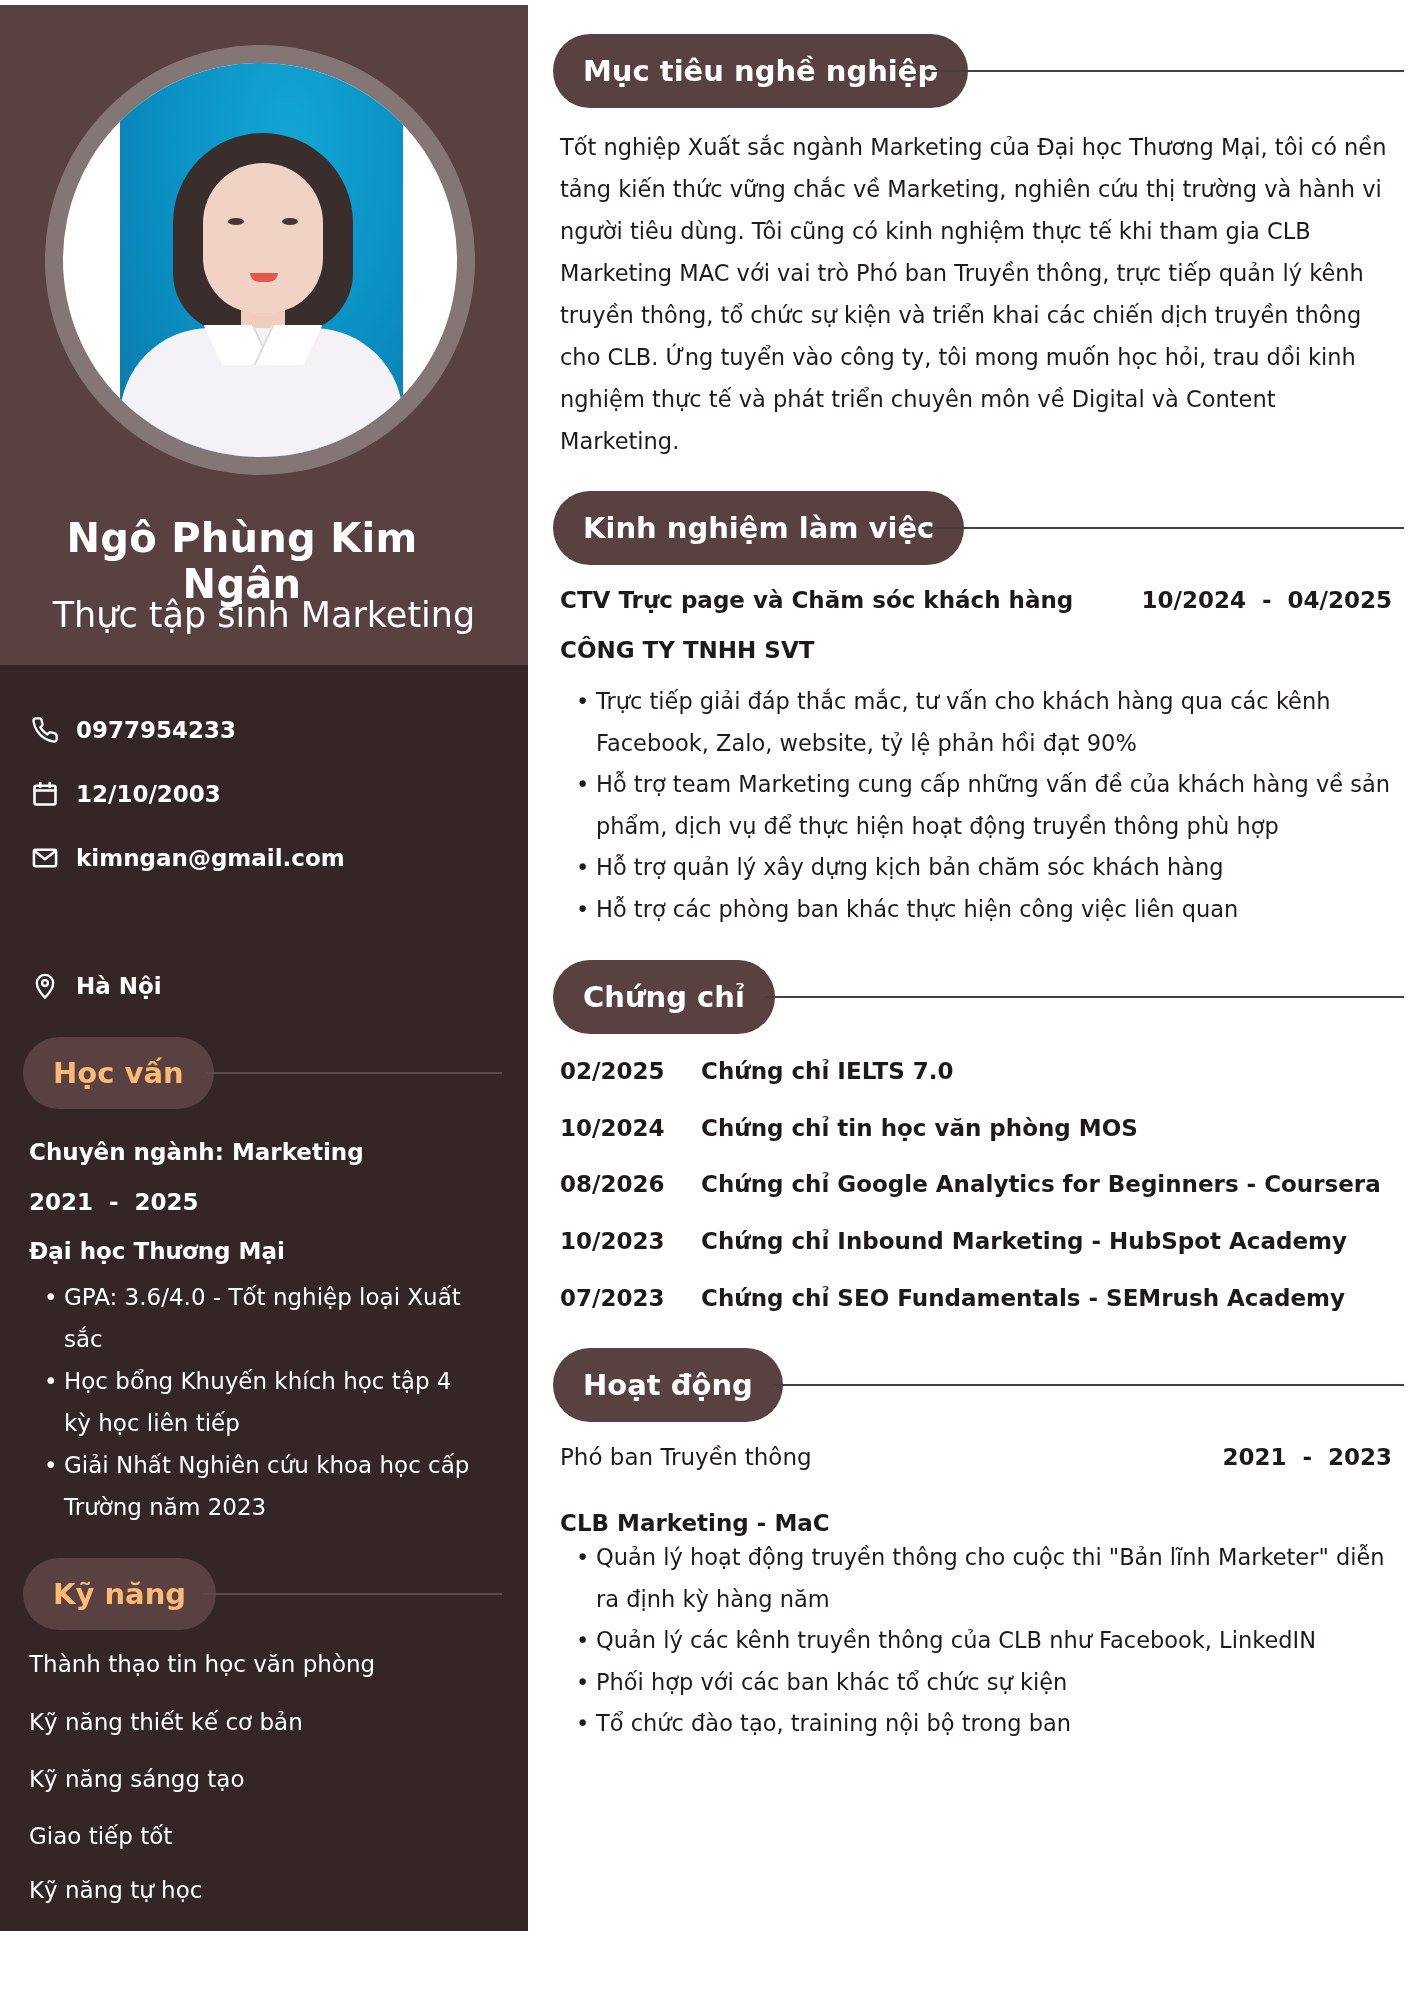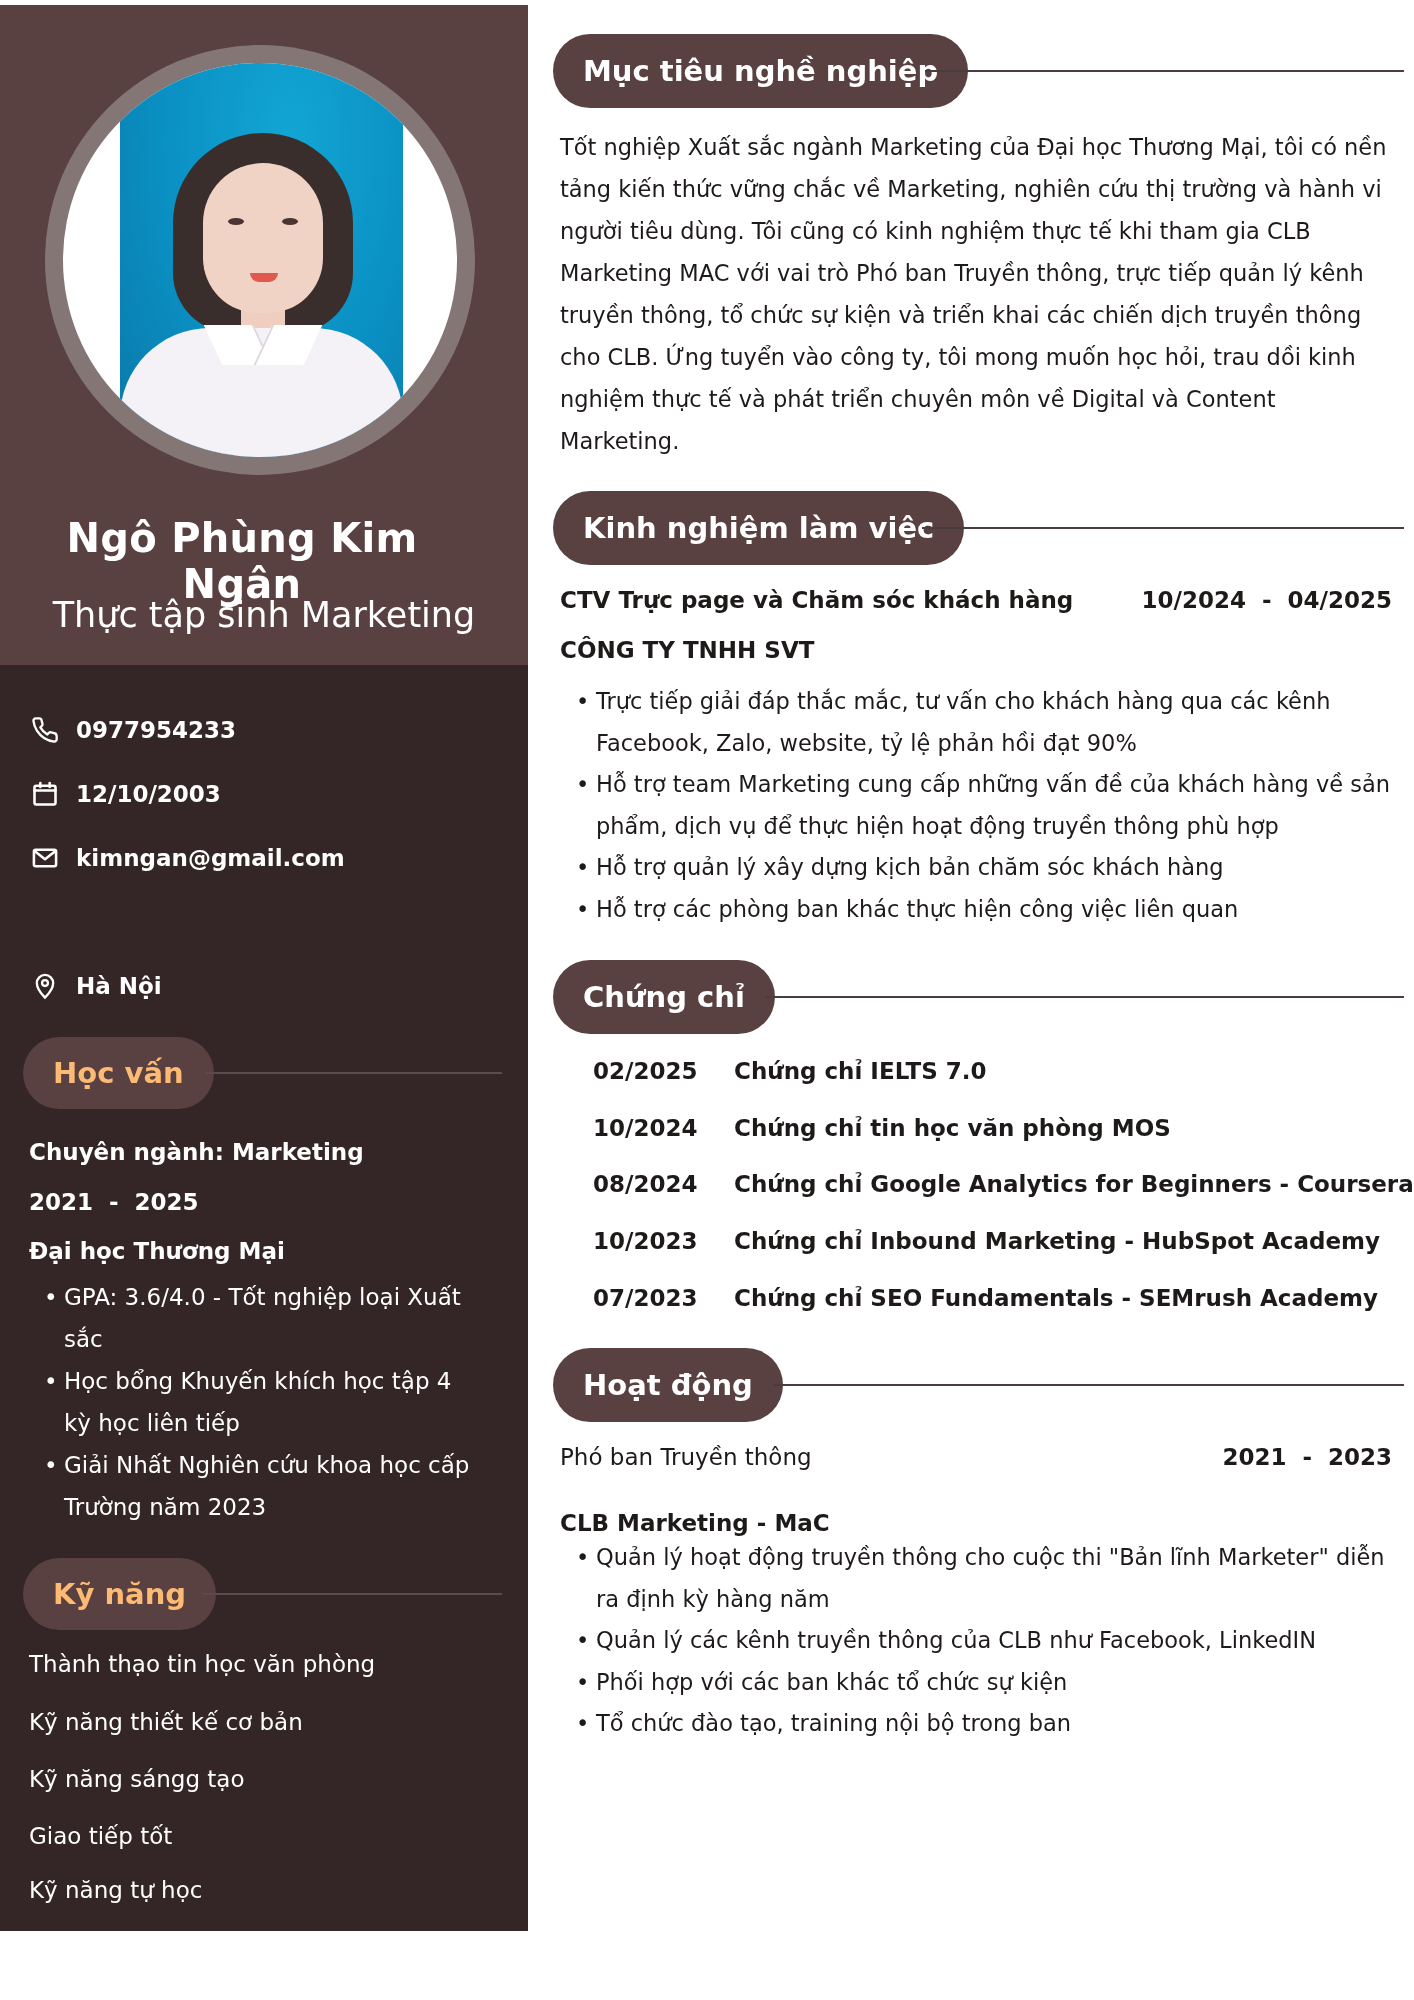--- a/index.html
+++ b/index.html
@@ -42,21 +42,21 @@
   .pill { position: absolute; left: 553px; height: 74px; padding: 0 30px; border-radius: 37px; background: #584140; color: #ffffff; font-size: 29px; font-weight: bold; display: flex; align-items: center; }
   .rule { position: absolute; height: 2px; background: #4a3d3d; right: 10px; }
 
   .para { position: absolute; left: 560px; width: 840px; font-size: 22.5px; line-height: 42px; color: #1f1a1a; }
   .row { position: absolute; left: 560px; width: 832px; display: flex; justify-content: space-between; font-size: 23px; font-weight: bold; color: #1f1a1a; }
   .sub { position: absolute; left: 560px; font-size: 23px; font-weight: bold; color: #1f1a1a; }
   .bullets { position: absolute; left: 576px; width: 820px; list-style: none; font-size: 22.5px; line-height: 41.5px; color: #1f1a1a; }
   .bullets li { position: relative; padding-left: 20px; }
   .bullets li::before { content: "•"; position: absolute; left: 0; top: 0; }
 
-  .cert { position: absolute; left: 560px; display: flex; font-size: 23px; font-weight: bold; color: #1f1a1a; margin-left: 33px; }
+  .cert { position: absolute; left: 560px; display: flex; font-size: 23px; font-weight: bold; color: #1f1a1a; }
   .cert .d { width: 141px; }
 </style>
 </head>
 <body>
 
 <aside class="sidebar">
   <div class="sb-header">
     <div class="photo-ring">
       <div class="photo-inner" title="Ảnh chân dung">
         <div class="photo-bg"></div>
@@ -157,21 +157,21 @@
   <div class="rule" style="top:996px; left:765px;"></div>
   <div class="cert" style="top:1058px;">
     <span class="d">02/2025</span>
     <span>Chứng chỉ IELTS 7.0</span>
   </div>
   <div class="cert" style="top:1115px;">
     <span class="d">10/2024</span>
     <span>Chứng chỉ tin học văn phòng MOS</span>
   </div>
   <div class="cert" style="top:1171px;">
-    <span class="d">08/2024</span>
+    <span class="d">08/2026</span>
     <span>Chứng chỉ Google Analytics for Beginners - Coursera</span>
   </div>
   <div class="cert" style="top:1228px;">
     <span class="d">10/2023</span>
     <span>Chứng chỉ Inbound Marketing - HubSpot Academy</span>
   </div>
   <div class="cert" style="top:1285px;">
     <span class="d">07/2023</span>
     <span>Chứng chỉ SEO Fundamentals - SEMrush Academy</span>
   </div>

